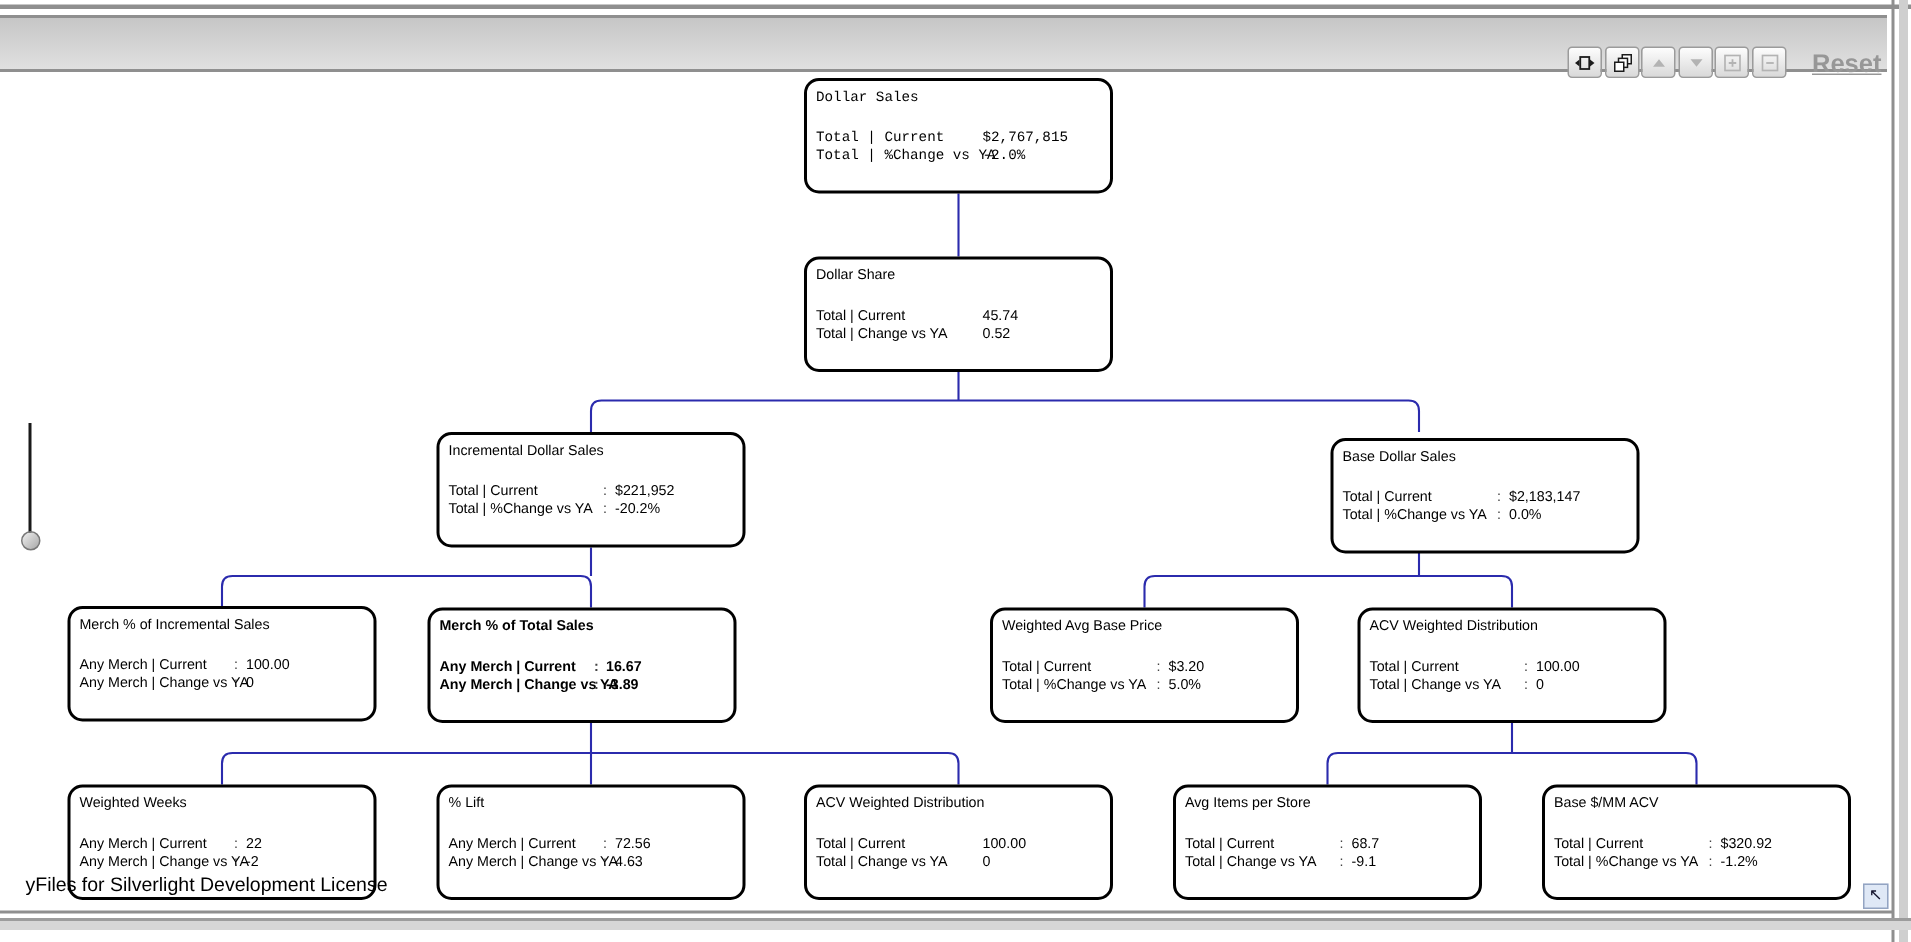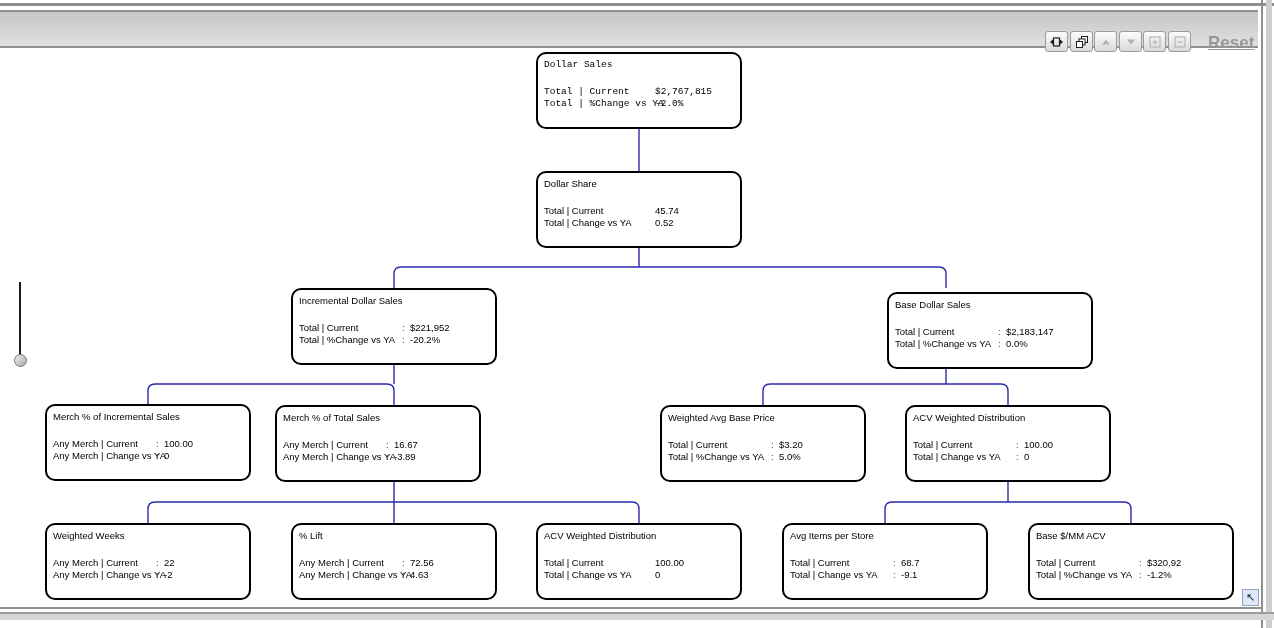--- a/index.html
+++ b/index.html
@@ -174,21 +174,21 @@
           <span class="row-label">Any Merch | Current</span>
           <span class="row-colon">:</span>
           <span class="row-value">100.00</span>
         </div>
         <div class="node-row" style="top: 44px;">
           <span class="row-label">Any Merch | Change vs YA</span>
           <span class="row-colon">:</span>
           <span class="row-value">0</span>
         </div>
       </div>
-      <div class="node" style="left: 275px; top: 405px;">
+      <div class="node" style="left: 285px; top: 405px; font-weight: bold;">
         <div class="node-title">Merch % of Total Sales</div>
         <div class="node-row" style="top: 32px;">
           <span class="row-label">Any Merch | Current</span>
           <span class="row-colon">:</span>
           <span class="row-value">16.67</span>
         </div>
         <div class="node-row" style="top: 44px;">
           <span class="row-label">Any Merch | Change vs YA</span>
           <span class="row-colon">:</span>
           <span class="row-value">-3.89</span>
@@ -281,20 +281,21 @@
           <span class="row-label">Total | %Change vs YA</span>
           <span class="row-colon">:</span>
           <span class="row-value">-1.2%</span>
         </div>
       </div>
     </div>
 
   <div class="abs slider-track"></div>
   <div class="abs slider-thumb"></div>
 
+  <div class="abs watermark">yFiles for Silverlight Development License</div>
 
   <div class="abs corner-btn">
     <span>↖</span>
   </div>
 
   <div class="abs bot-line1"></div>
   <div class="abs bot-line2"></div>
   <div class="abs bot-strip"></div>
 
 </div>

